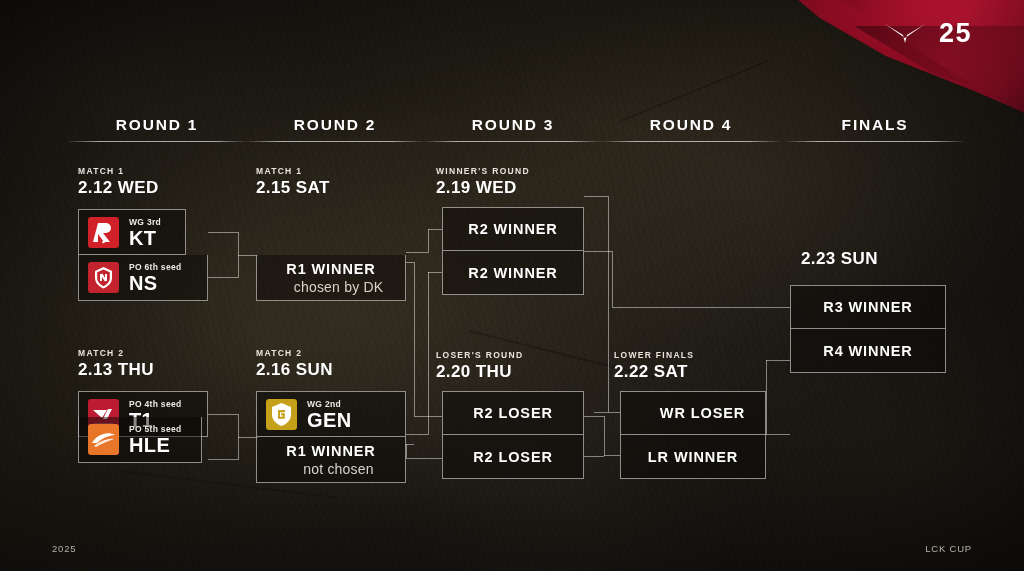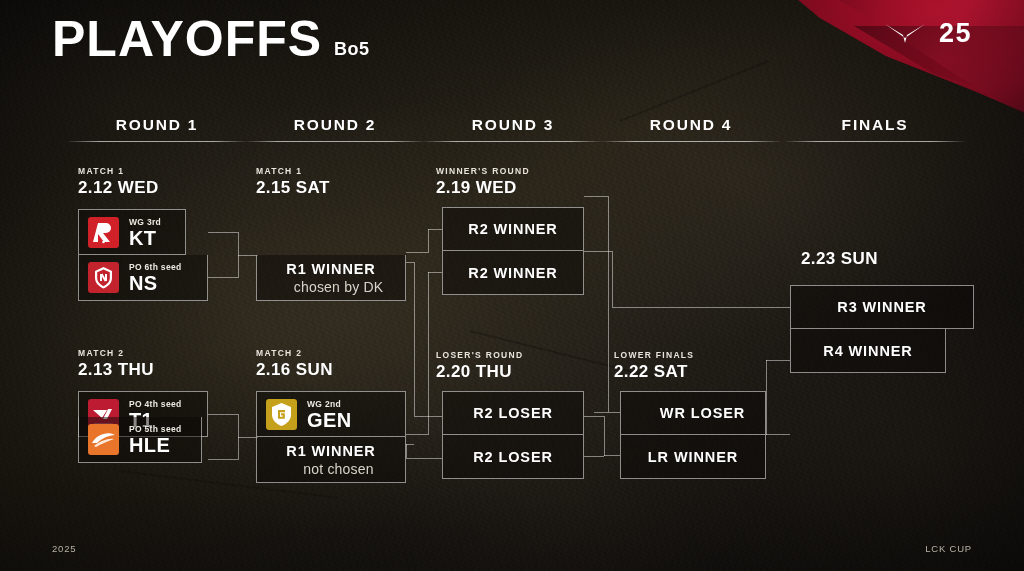--- a/index.html
+++ b/index.html
@@ -268,24 +268,20 @@
 
   <div id="lck-mark">
     <span class="v-glyph">
       <svg viewBox="0 0 42 24" width="42" height="24" aria-hidden="true">
         <path d="M1 2 L19 13 L21 21 L23 13 L41 2 L21 16 Z" fill="#ffffff"></path>
       </svg>
     </span>
     <span class="year">25</span>
   </div>
 
-  <div id="title-row">
-    <div id="page-title">PLAYOFFS</div>
-    <div id="title-sub">Bo5</div>
-  </div>
 
   <div class="round-head" style="left:68px;top:116px;width:178px;">
     <div class="rh-label">ROUND 1</div>
     <div class="rh-rule"></div>
   </div>
   <div class="round-head" style="left:246px;top:116px;width:178px;">
     <div class="rh-label">ROUND 2</div>
     <div class="rh-rule"></div>
   </div>
   <div class="round-head" style="left:424px;top:116px;width:178px;">
@@ -476,21 +472,21 @@
     <span class="ph-main">WR LOSER</span>
   </div>
   <div class="bx placeholder no-top" style="left:620px;top:435px;width:146px;height:44px;">
     <span class="ph-main">LR WINNER</span>
   </div>
 
   <div class="date-group" style="left:801px;top:250px;">
     <div class="dg-date">2.23 SUN</div>
   </div>
 
-  <div class="bx placeholder" style="left:790px;top:285px;width:184px;height:44px;">
+  <div class="bx placeholder" style="left:790px;top:285px;width:156px;height:44px;">
     <span class="ph-main">R3 WINNER</span>
   </div>
   <div class="bx placeholder no-top" style="left:790px;top:329px;width:156px;height:44px;">
     <span class="ph-main">R4 WINNER</span>
   </div>
 
   <div class="foot" id="foot-left">2025</div>
   <div class="foot" id="foot-right">LCK CUP</div>
 
 </div>

